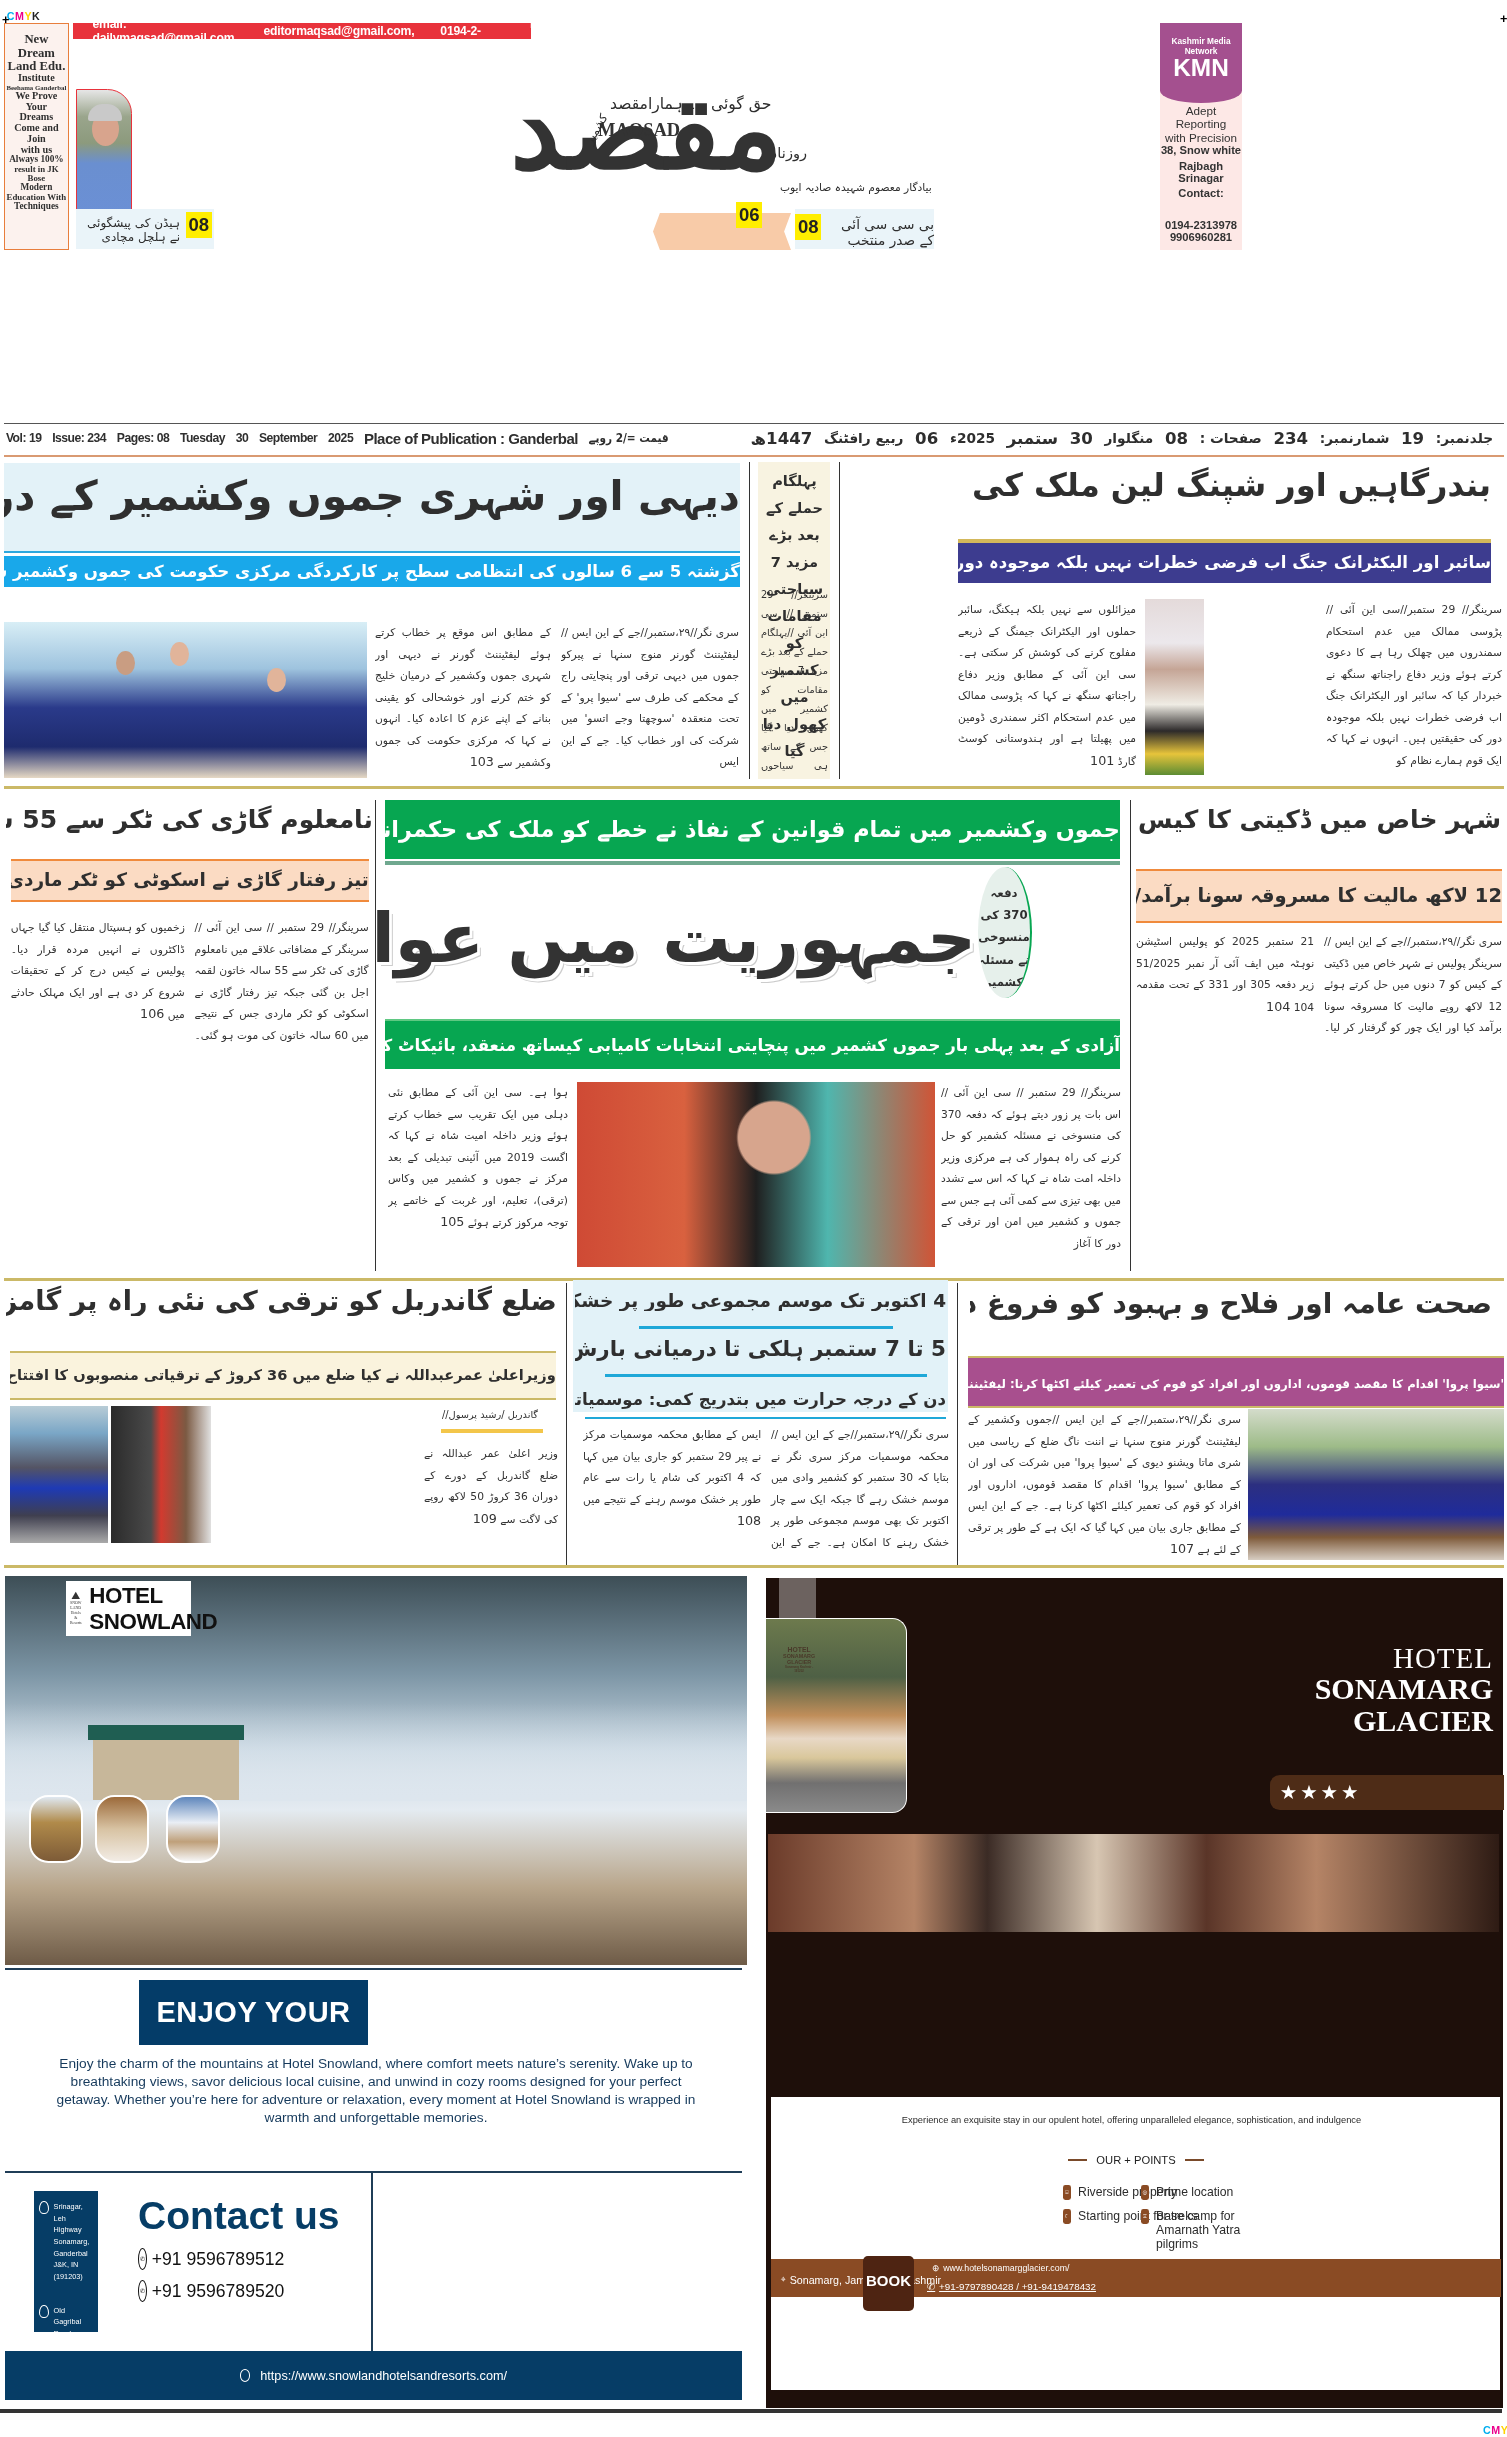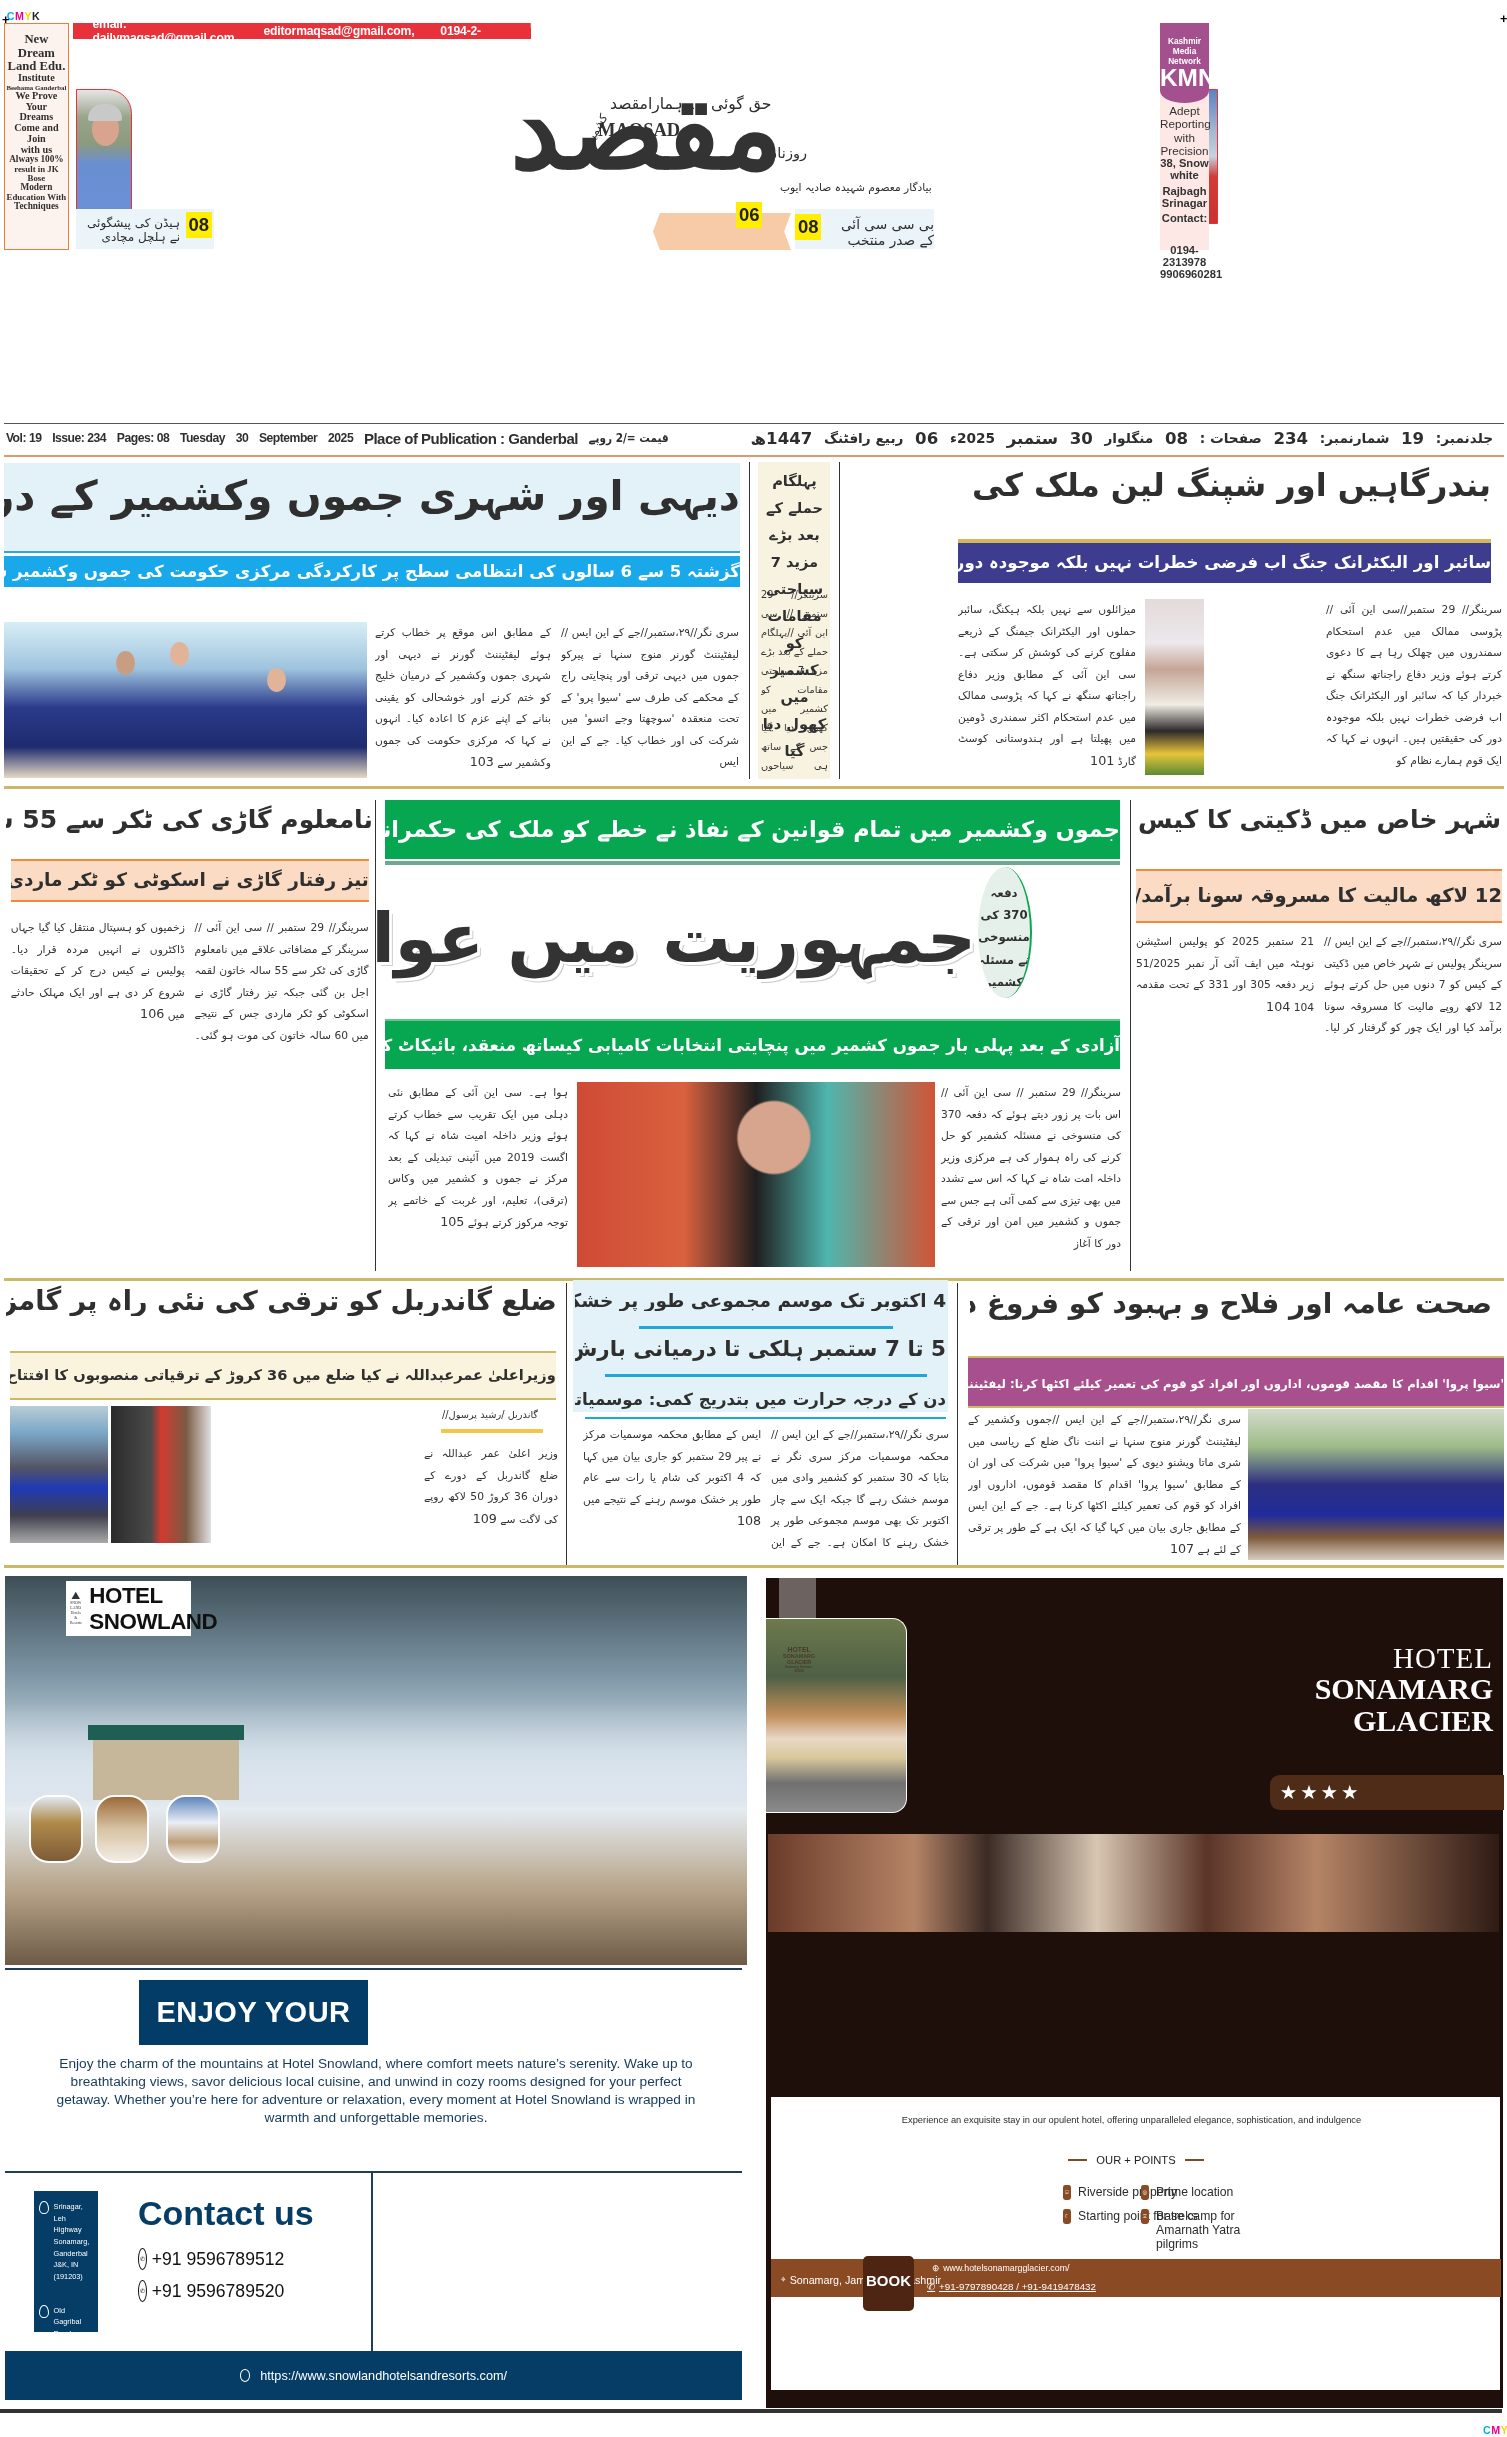--- a/index.html
+++ b/index.html
@@ -26,21 +26,21 @@
   .face{position:absolute;border-radius:50%}
   .logo-big{left:488px;top:73px;width:317px;height:127px;font-size:112px;line-height:1;font-weight:bold;color:#333;text-align:center;font-family:"DejaVu Serif",serif}
   .tag1{left:610px;top:95px;font-size:15.6px}
   .maqsad-en{left:598px;top:120px;font-size:18.5px;font-weight:bold;font-family:"Liberation Serif",serif;color:#333}
   .kashmir-ur{left:580px;top:122px;font-size:11.7px;transform:rotate(-60deg)}
   .yadgar{left:780px;top:181px;font-size:10.7px}
   .hl-strip-l{left:76px;top:209px;width:138px;height:40px;background:#eaf4f9}
   .hl-strip-r{left:795px;top:209px;width:139px;height:40px;background:#eaf4f9}
   .badge{background:#ffee00;font-weight:bold;font-size:18.5px;color:#222;padding:2px 2.9px;font-family:"Liberation Sans",sans-serif}
   .peach{left:653px;top:213px;width:138px;height:37px;background:#f8cba8;clip-path:polygon(5% 0,100% 0,95% 50%,100% 100%,5% 100%,0 50%)}
-  .kmn{left:1160px;top:23.4px;width:49px;height:227px;background:#fde8e6;text-align:center;font-family:"Liberation Sans",sans-serif}
+  .kmn{left:1160px;top:23.4px;width:82px;height:227px;background:#fde8e6;text-align:center;font-family:"Liberation Sans",sans-serif}
   .kmn .top{height:80px;background:#a4508f;color:#fff;border-bottom-left-radius:50% 12.2px;border-bottom-right-radius:50% 12.2px;padding-top:12.2px}
   .kmn .arc{font-size:8.3px;font-weight:bold}
   .kmn .big{font-size:24.4px;font-weight:bold;line-height:1}
   .kmn .t1{font-size:11.7px;margin-top:1px;color:#333}
   .kmn .t2{font-size:11.2px;font-weight:bold;color:#333}
 
   
   .rule{left:3.9px;height:1px;background:#555;width:1500px}
   .info{left:5.9px;top:427px;height:22.4px;width:1497px;display:flex;align-items:center;font-weight:bold;color:#2f2f2f;font-family:"Liberation Sans",sans-serif}
   .info-l{font-size:12.2px;letter-spacing:-0.5px;display:flex;gap:10.7px;align-items:center}
@@ -106,21 +106,21 @@
   .ad1-logo{width:23.4px;text-align:center;font-family:"Liberation Serif",serif;font-size:3.9px;line-height:1.3;color:#333}
   .ad1-name{font-size:23.4px;font-weight:bold;color:#111;letter-spacing:-0.5px;font-family:"Liberation Sans",sans-serif}
   .ad1-thumb{position:absolute;width:54px;height:68px;border-radius:19.5px;border:2px solid #fff;top:1795px}
   .ad1-bottom{left:4.9px;top:1965px;width:742px;height:439px;background:#fff}
   .enjoy{left:141px;top:1980px;width:156px;height:65px;background:#043c68;color:#fff;font-weight:bold;font-size:31px;text-align:center;line-height:65px;letter-spacing:0.5px}
   .enjoy-p{left:54px;top:2055px;width:644px;font-size:13.7px;line-height:18px;color:#163a5c;text-align:center}
   .navyrule{height:1.5px;background:#1f3d57}
   .addr-box{left:34px;top:2191px;width:79px;height:141px;background:#063d66;color:#fff;padding:9.8px 4.9px;font-size:7.3px;line-height:11.7px}
   .addr-item{display:flex;gap:4.9px;margin-bottom:22px}
   .pin{width:9.8px;height:13.7px;border:1.5px solid #fff;border-radius:50% 50% 50% 50%/60% 60% 40% 40%;flex:none}
-  .contact-h{left:138px;top:2194px;font-size:34px;font-weight:bold;color:#063d66}
+  .contact-h{left:138px;top:2194px;font-size:39px;font-weight:bold;color:#063d66}
   .phone{left:138px;font-size:17.6px;color:#111;display:flex;align-items:center;gap:4.9px}
   .phone-icon{width:8.8px;height:22px;border:1px solid #111;border-radius:50%;display:inline-flex;align-items:center;justify-content:center;font-size:5.9px}
   .web-bar{left:4.9px;top:2351px;width:737px;height:49px;background:#063d66;color:#fff;display:flex;align-items:center;justify-content:center;gap:9.8px;font-size:12.7px}
   .globe{width:10.7px;height:12.7px;border:1px solid #fff;border-radius:50%}
 
   .ad2{left:766px;top:1578px;width:737px;height:830px;background:#1e0f0a;overflow:hidden}
   .ad2-photo{left:766px;top:1618px;width:141px;height:195px;background:linear-gradient(180deg,#6d7a4d 0%,#4e6045 30%,#c08e5a 50%,#e8d8c6 62%,#d9c79b 72%,#717070 85%,#8a8a8a 100%);border:1px solid #fff;border-left:none;border-top-right-radius:14.6px;border-bottom-right-radius:14.6px}
   .ad2-name{left:1239px;top:1643px;width:254px;text-align:right;color:#fff;font-family:"Liberation Serif",serif;line-height:1.05}
   .ad2-name .a{font-size:29px;letter-spacing:1px}
   .ad2-name .b{font-size:30px;font-weight:bold}

